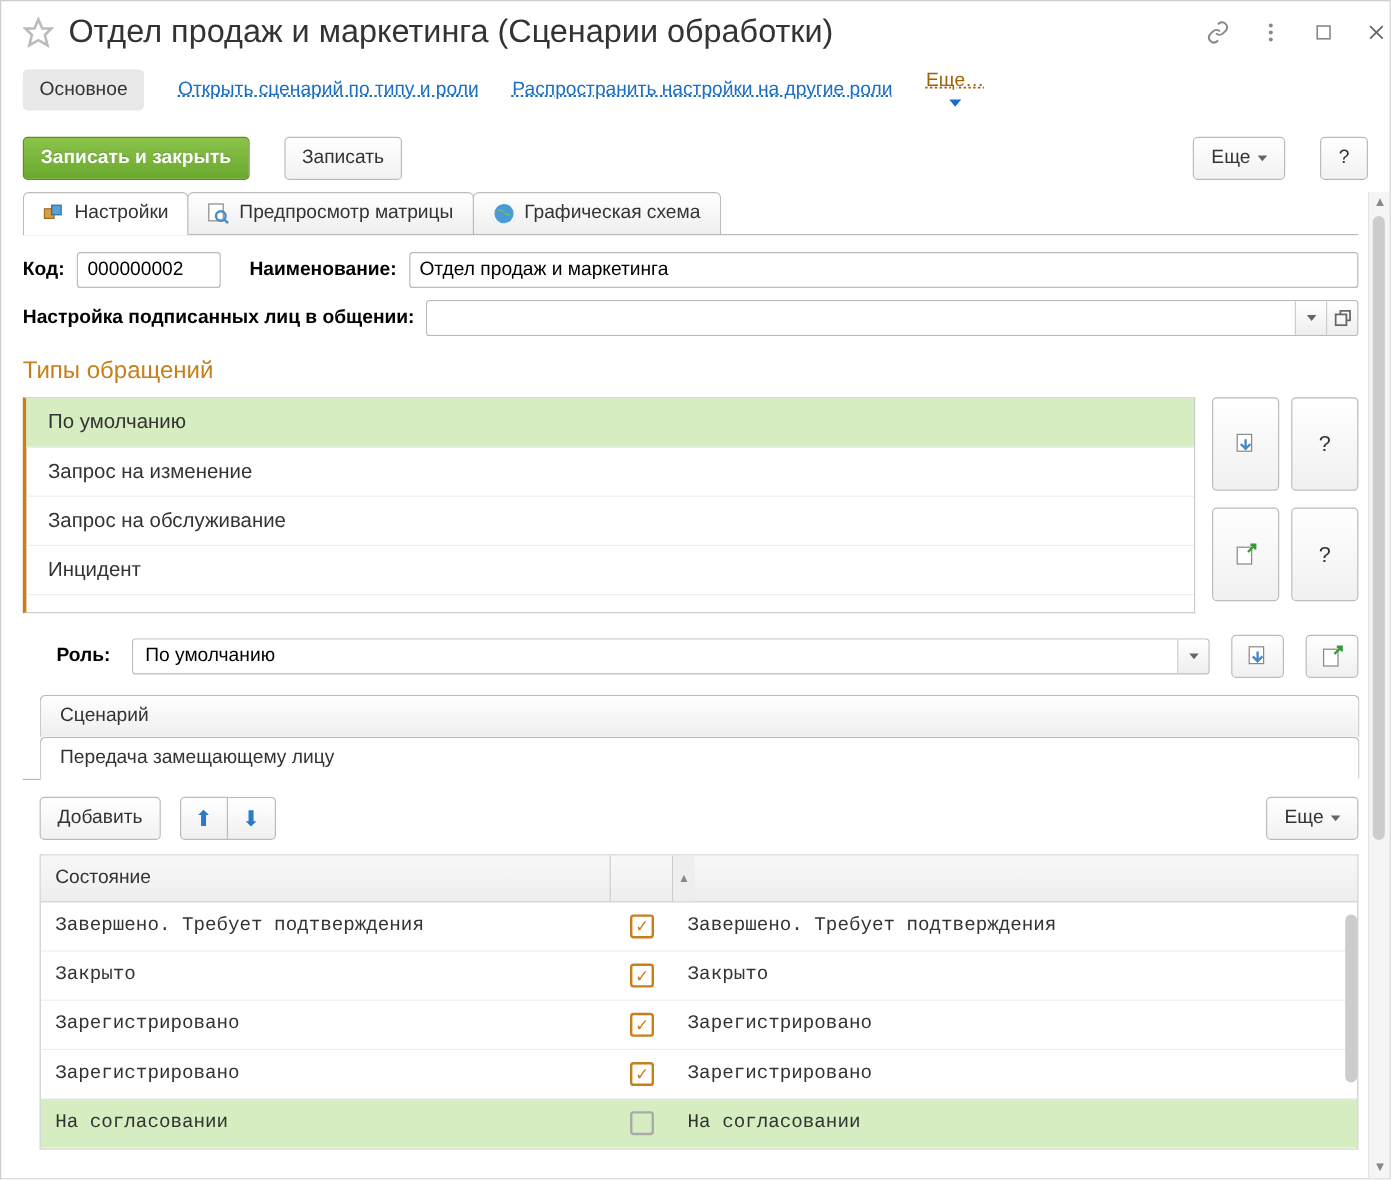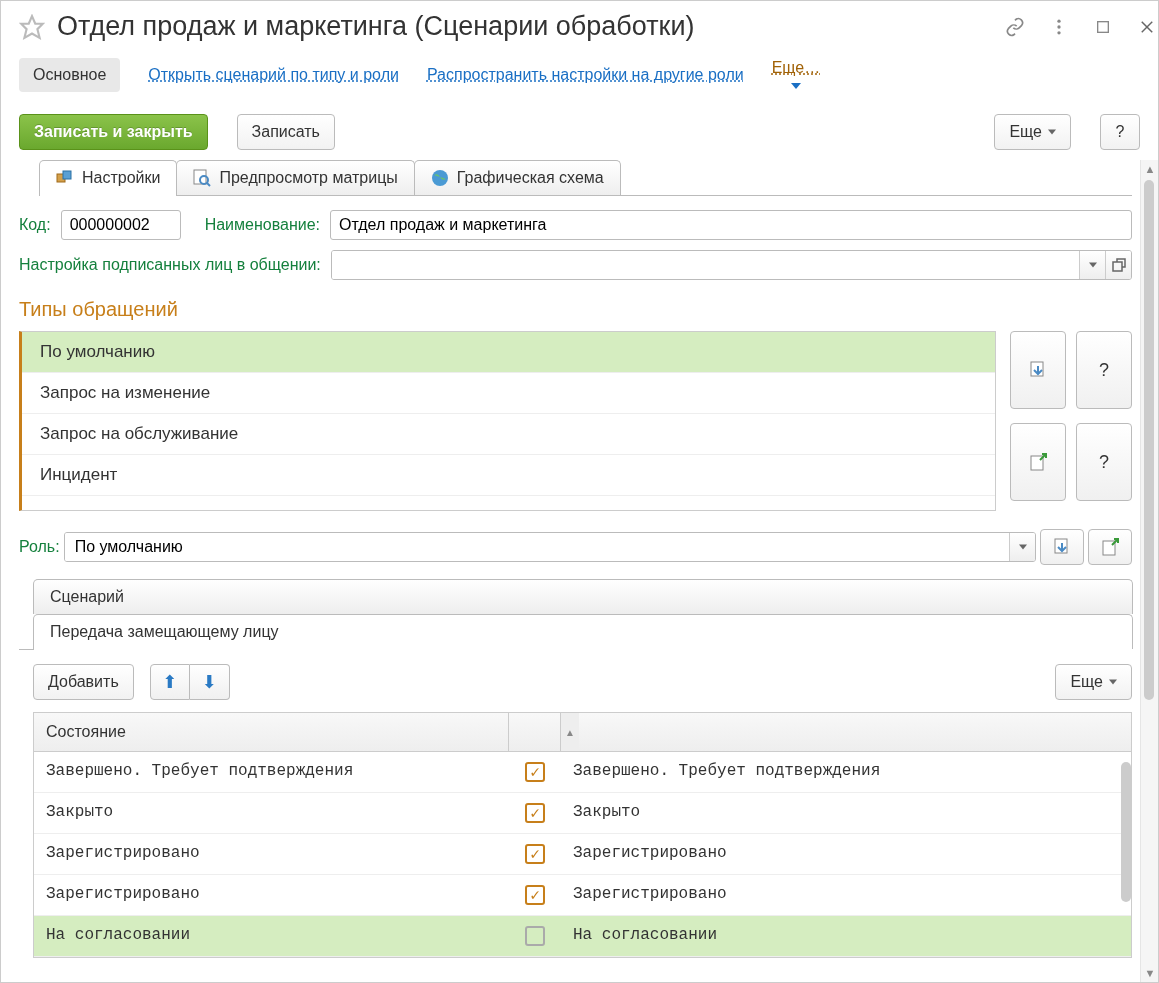--- a/index.html
+++ b/index.html
@@ -21,49 +21,49 @@
 .btn { background: linear-gradient(#fff,#f2f2f2); border: 1px solid #bbb; padding: 8px 14px; border-radius: 4px; font-size: 16px; cursor: pointer; color: #333; }
 .btn-more { display: flex; align-items: center; gap: 6px; }
 .btn-help { width: 40px; text-align: center; }
 
 .content-wrap { display: flex; flex: 1; overflow: hidden; }
 .content { flex: 1; padding: 0 8px 0 18px; overflow-y: auto; }
 .vscroll { width: 18px; background: #f5f5f5; position: relative; border-left: 1px solid #e5e5e5; }
 .vscroll-thumb { position: absolute; left: 3px; width: 10px; background: #ccc; border-radius: 5px; }
 .vscroll-arrow { position: absolute; left: 0; width: 18px; height: 18px; display: flex; align-items: center; justify-content: center; color: #888; font-size: 11px; }
 
-.tabs { display: flex; border-bottom: 1px solid #bbb; margin-left: 20px; }
+.tabs { display: flex; border-bottom: 1px solid #bbb; }
 .tab { padding: 8px 16px; border: 1px solid #bbb; border-bottom: none; background: linear-gradient(#fff,#eee); margin-right: -1px; cursor: pointer; display: flex; align-items: center; gap: 8px; border-radius: 5px 5px 0 0; }
 .tab.active { background: #fff; position: relative; }
 .tab.active::after { content:''; position:absolute; left:0; right:0; bottom:-1px; height:2px; background:#fff; }
 .tab-icon { width: 18px; height: 18px; }
 
 .form-row { display: flex; align-items: center; padding: 14px 0 10px 0; gap: 10px; }
-.label { color: #15803d; }
+.label { color: #000000; font-weight: bold; }
 .input { border: 1px solid #bbb; padding: 5px 8px; font-size: 16px; border-radius: 3px; background: #fff; }
 .code-input { width: 120px; }
 .name-input { flex: 1; }
 .select-row { display: flex; align-items: center; gap: 10px; padding-bottom: 12px; }
 .select-wrap { flex: 1; display: flex; border: 1px solid #bbb; border-radius: 3px; overflow: hidden; }
 .select-wrap input { flex: 1; border: none; padding: 5px 8px; font-size: 16px; }
 .select-btn { width: 26px; border-left: 1px solid #ccc; background: linear-gradient(#fff,#eee); display: flex; align-items: center; justify-content: center; cursor: pointer; }
 
 .section-title { color: #c77f1a; font-size: 20px; padding: 6px 0 10px 0; }
 
 .types-area { display: flex; gap: 14px; }
 .types-list { flex: 1; border: 1px solid #ccc; border-left: 3px solid #c77f1a; }
 .types-row { padding: 10px 18px; border-bottom: 1px solid #eee; cursor: pointer; font-size: 17px; }
 .types-row.selected { background: #d5edc0; }
 .types-row:last-child { border-bottom: none; }
 .types-empty { height: 14px; }
 .types-btns { display: flex; flex-direction: column; gap: 14px; }
 .btn-group { display: flex; gap: 10px; }
 .btn-square { width: 56px; height: 78px; border: 1px solid #bbb; border-radius: 4px; background: linear-gradient(#fff,#f0f0f0); display: flex; align-items: center; justify-content: center; cursor: pointer; font-size: 18px; }
 
-.role-row { display: flex; align-items: center; gap: 4px; padding: 18px 0 14px 0; }
+.role-row { display: flex; align-items: center; gap: 18px; padding: 18px 0 14px 0; margin-left: 28px; }
 .role-select { flex: 1; display: flex; border: 1px solid #bbb; border-radius: 3px; overflow: hidden; }
 .role-select input { flex: 1; border: none; padding: 5px 10px; font-size: 16px; }
 .btn-icon { width: 44px; height: 36px; border: 1px solid #bbb; border-radius: 4px; background: linear-gradient(#fff,#f0f0f0); display: flex; align-items: center; justify-content: center; cursor: pointer; }
 
 .subtabs { display: flex; border-bottom: 1px solid #bbb; padding-left: 14px; flex-direction: column; }
 .subtoolbar { display: flex; align-items: center; padding: 14px 0 12px 14px; gap: 16px; }
 .arrow-btns { display: flex; }
 .arrow-btn { width: 40px; height: 36px; border: 1px solid #bbb; background: linear-gradient(#fff,#f0f0f0); display: flex; align-items: center; justify-content: center; cursor: pointer; font-size: 18px; }
 .arrow-btn:first-child { border-radius: 4px 0 0 4px; }
 .arrow-btn:last-child { border-radius: 0 4px 4px 0; border-left: none; }

